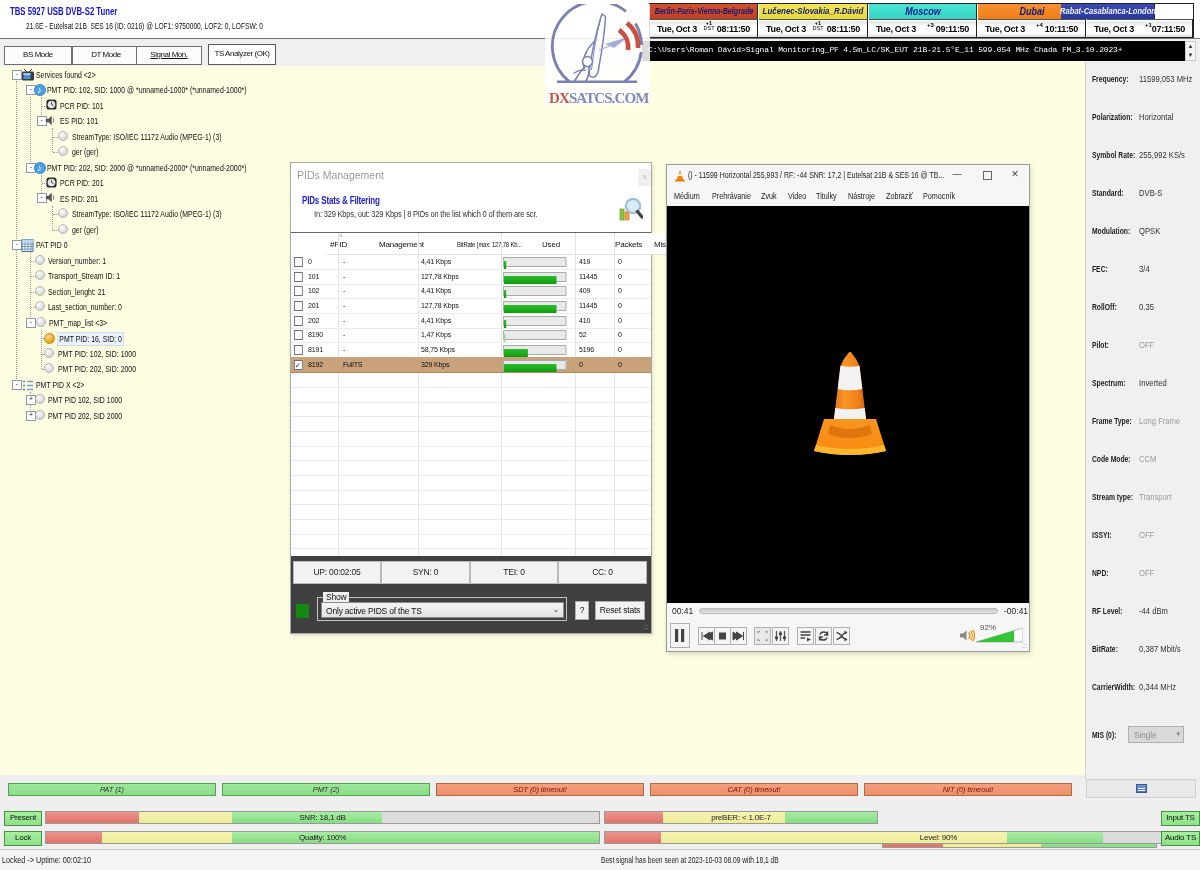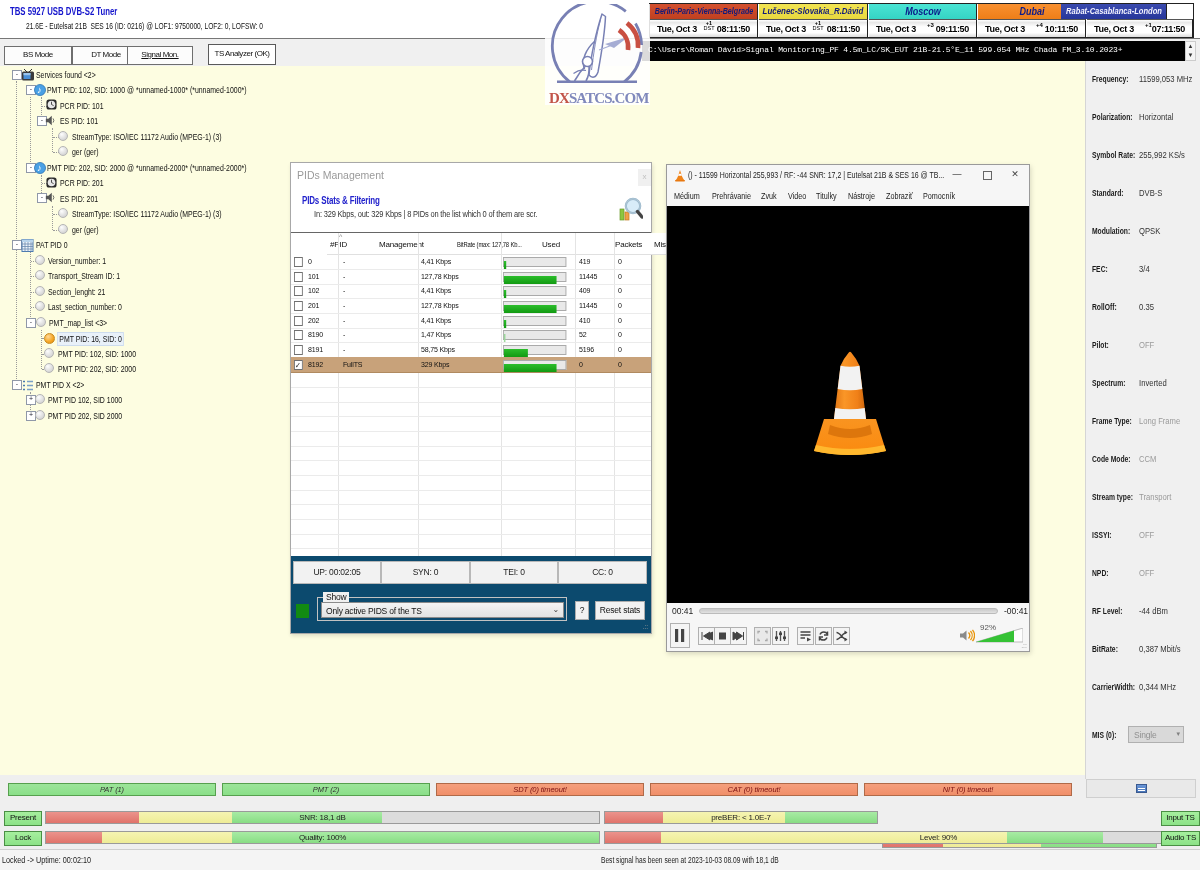--- a/index.html
+++ b/index.html
@@ -51,21 +51,21 @@
 <body>
 
 <div class="hdr">
   <div class="abs" style="left:10px;top:5px;font-size:10.5px;font-weight:bold;color:#1414CC;transform:scaleX(0.74);transform-origin:0 0;white-space:nowrap;">TBS 5927 USB DVB-S2 Tuner</div>
   <div class="abs" style="left:26px;top:21px;font-size:8.5px;color:#111;transform:scaleX(0.78);transform-origin:0 0;white-space:nowrap;">21.6E - Eutelsat 21B&nbsp; SES 16 (ID: 0216) @ LOF1: 9750000, LOF2: 0, LOFSW: 0</div>
 </div>
 <div class="graystrip"></div>
 
 <div class="tab" style="left:4px;width:66px;">BS Mode</div>
 <div class="tab" style="left:72px;width:66px;">DT Mode</div>
-<div class="tab" style="left:127px;width:64px;text-decoration:underline;">Signal Mon.</div>
+<div class="tab" style="left:136px;width:64px;text-decoration:underline;">Signal Mon.</div>
 <div class="tabactive" style="left:208px;width:66px;">TS Analyzer (OK)</div>
 
 <div class="abs" style="left:0;top:66px;width:1085px;height:709px;background:#FDFDE1;"></div>
 <div class="abs" style="left:642px;top:61px;width:443px;height:6px;background:#FDFDE1;"></div>
 <div class="bottomarea"></div>
 
 <div class="abs" style="left:1085px;top:61px;width:115px;height:718px;background:#F0F0F0;border-left:1px solid #d5d5d5;"></div>
 <div id="rpanel">
   <div class="rp-label" style="top:74px;">Frequency:</div>
     <div class="rp-val" style="top:74px;">11599,053 MHz</div>
@@ -120,21 +120,21 @@
     </div>
   <div class="clkh c2" style="left:110px;width:109px;background:linear-gradient(#f2e452,#e8d83e);color:#101A7A;">
       <span>Lučenec-Slovakia_R.Dávid</span>
     </div>
   <div class="clkh bigc" style="left:220px;width:108px;background:linear-gradient(#4ae4d4,#35d4c4);color:#0a1a8a;">
       <span>Moscow</span>
     </div>
   <div class="clkh bigc" style="left:329px;width:108px;background:linear-gradient(#f89030,#ee7e18);color:#0a1a8a;">
       <span>Dubai</span>
     </div>
-  <div class="clkh c5" style="left:412px;width:106px;background:linear-gradient(#3a4aae,#27379b);color:#f4f4ff;">
+  <div class="clkh c5" style="left:412px;width:94px;background:linear-gradient(#3a4aae,#27379b);color:#f4f4ff;">
       <span>Rabat-Casablanca-London</span>
     </div>
   <div class="clkt" style="left:1px;width:108px;">
       <span class="cd">Tue, Oct 3</span>
       <span class="cz"><i>+1</i>DST</span>
       <span class="ct">08:11:50</span>
     </div>
   <div class="clkt" style="left:110px;width:109px;">
       <span class="cd">Tue, Oct 3</span>
       <span class="cz"><i>+1</i>DST</span>
@@ -421,21 +421,21 @@
     <div class="prow" style="top:268px;"></div>
     <div class="prow" style="top:282px;"></div>
     <div class="prow" style="top:297px;"></div>
     <div class="prow" style="top:312px;"></div>
     <div class="prow" style="top:326px;"></div>
     <div class="prow" style="top:341px;"></div>
     <div class="prow" style="top:356px;"></div>
     <div class="prow" style="top:370px;"></div>
   </div>
 
-  <div class="abs" style="left:0px;top:393px;width:360px;height:77px;background:#0c4a6e;">
+  <div class="abs" style="left:0px;top:393px;width:360px;height:77px;background:#404040;">
     <div class="pbtn" style="left:2px;width:88px;">UP: 00:02:05</div>
     <div class="pbtn" style="left:90px;width:89px;">SYN: 0</div>
     <div class="pbtn" style="left:179px;width:88px;">TEI: 0</div>
     <div class="pbtn" style="left:267px;width:89px;">CC: 0</div>
     <div class="abs" style="left:5px;top:48px;width:13px;height:14px;background:#128A12;"></div>
     <div class="abs" style="left:26px;top:41px;width:250px;height:24px;border:1px solid #c2c2c2;box-sizing:border-box;"></div>
     <div class="abs" style="left:32px;top:36px;background:#F0F0F0;padding:0 3px;font-size:8.5px;">Show</div>
     <div class="abs" style="left:30px;top:46px;width:243px;height:16px;background:linear-gradient(#f4f4f4,#e2e2e2);border:1px solid #8a8a8a;box-sizing:border-box;">
       <span class="abs" style="left:4px;top:3px;font-size:8.5px;">Only active PIDS of the TS</span>
       <span class="abs" style="right:4px;top:2px;font-size:8px;color:#444;">⌄</span>

